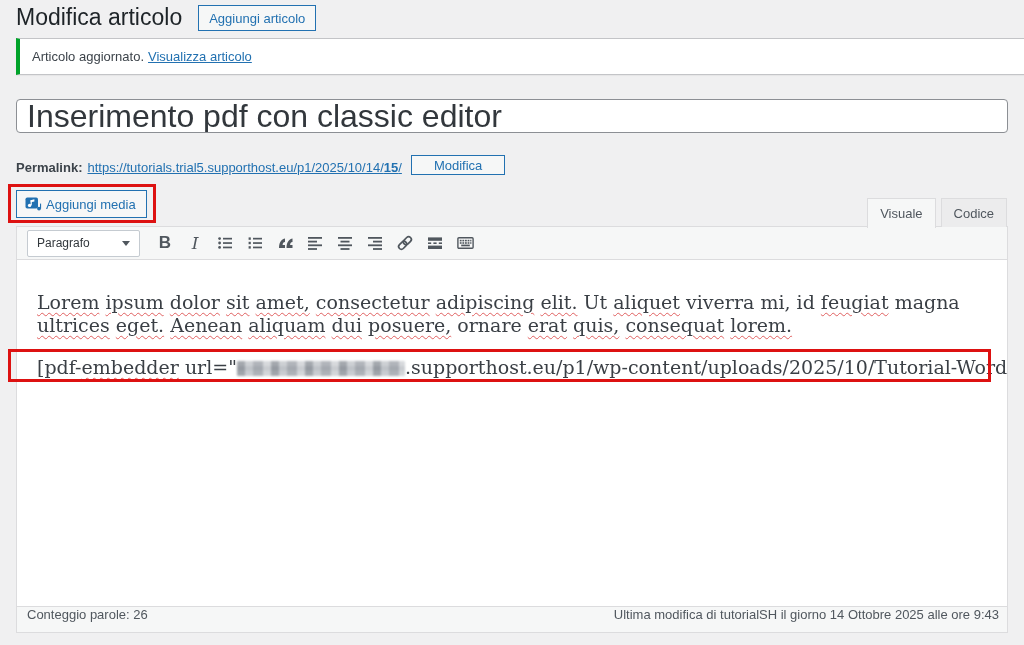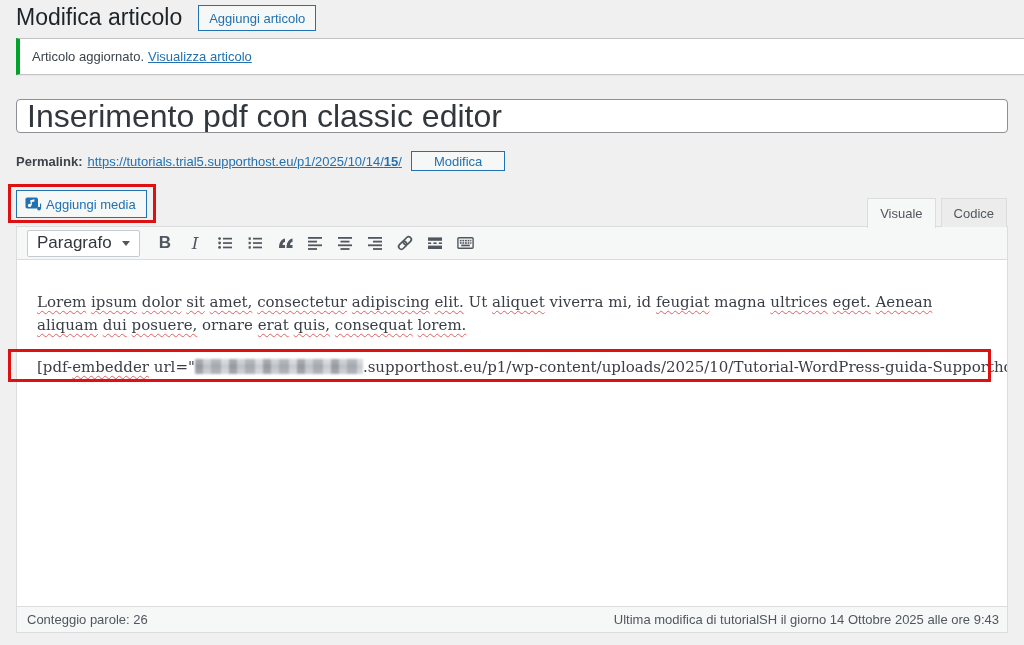--- a/index.html
+++ b/index.html
@@ -22,21 +22,21 @@
             padding-left:12px; font-size:13px; color:#3c434a; gap:4px; }
   .notice a { color:#2271b1; }
 
   
   .title-input { position:absolute; left:16px; top:99px; width:992px; height:34px;
                  border:1px solid #8c8f94; border-radius:4px; background:#fff;
                  font-size:32px; color:#32373c; padding:0 10px; font-family:inherit; outline:none; }
 
   
   .permalink { position:absolute; left:16px; top:147px; height:28px; display:flex;
-               align-items:center; font-size:13px; color:#3c434a; gap:5px; }
+               align-items:flex-end; font-size:13px; color:#3c434a; gap:5px; }
   .permalink .plabel { font-weight:700; }
   .permalink a { color:#2271b1; text-decoration:underline; }
   .permalink a b { font-weight:700; }
   .btn-small { height:20px; padding:0 22px; margin-left:4px; }
 
   
   .btn-media { position:absolute; left:16px; top:190px; height:28px; padding:0 10px 0 8px; gap:4px; }
   .btn-media svg { display:block; }
 
   
@@ -46,45 +46,45 @@
   .tab.active { background:#f6f7f7; height:30px; }
   .tab.inactive { background:#ececed; margin-top:0px; }
 
   
   .editor-box { position:absolute; left:16px; top:226px; width:992px; height:407px;
                 border:1px solid #dcdcde; background:#fff; }
   .mce-toolbar { position:absolute; left:0; top:0; right:0; height:33px; background:#f6f7f7;
                  border-bottom:1px solid #dcdcde; display:flex; align-items:center; padding-left:10px; }
   .format-select { width:113px; height:27px; background:#fff; border:1px solid #c5cbd1; border-radius:2px;
                    display:flex; align-items:center; justify-content:space-between; padding:0 9px;
-                   font-size:17px; color:#32373c; margin-right:10px; cursor:pointer; }
+                   font-size:12px; color:#32373c; margin-right:10px; cursor:pointer; }
   .caret { width:0; height:0; border-left:4px solid transparent; border-right:4px solid transparent;
            border-top:5px solid #50575e; }
   .tb-btn { width:30px; height:28px; display:flex; align-items:center; justify-content:center;
             background:transparent; border:none; color:#50575e; cursor:pointer; }
   .tb-bold { font-size:17px; font-weight:700; font-family:"Liberation Sans",sans-serif; }
   .tb-italic { font-size:17px; font-style:italic; font-family:"DejaVu Serif",serif; }
 
   
   .content { position:absolute; left:0; top:34px; right:0; bottom:26px; background:#fff;
-             padding:30px 14px 0 20px; font-family:"DejaVu Serif",serif; font-size:15px;
+             padding:30px 14px 0 20px; font-family:"DejaVu Serif",serif; font-size:19px;
              color:#3a3f45; cursor:text; overflow:hidden; }
   .content p { line-height:23px; }
   .sp { text-decoration:underline; text-decoration-style:wavy; text-decoration-color:#e06060;
         text-decoration-thickness:1px; text-underline-offset:3px; }
   .shortcode { margin-top:19px; white-space:nowrap; line-height:22px; }
   .redacted { display:inline-block; width:168px; height:15px; vertical-align:-2px; border-radius:1px;
               background-image:
                 repeating-linear-gradient(90deg, rgba(122,128,136,.55) 0 8px, rgba(196,200,205,.55) 8px 16px, rgba(152,157,164,.6) 16px 26px, rgba(214,217,220,.55) 26px 34px),
                 repeating-linear-gradient(0deg, #cfd2d6 0 5px, #b9bdc3 5px 10px, #d8dadd 10px 15px);
               filter:blur(1px); }
 
   
   .statusbar { position:absolute; left:0; right:0; bottom:0; height:26px; background:#f6f7f7;
-               border-top:1px solid #dcdcde; display:flex; align-items:center;
+               border-top:1px solid #dcdcde; display:flex; 
                justify-content:space-between; font-size:13px; color:#50575e; padding:0 8px 0 10px;margin-top:48px; }
 
   
   .annotation { position:absolute; border:3px solid #dd1111; z-index:6; pointer-events:none; }
   .ann-media { left:8px; top:184px; width:148px; height:39px; }
   .ann-shortcode { left:8px; top:349px; width:983px; height:33px; }
 </style>
 </head>
 <body>
 

